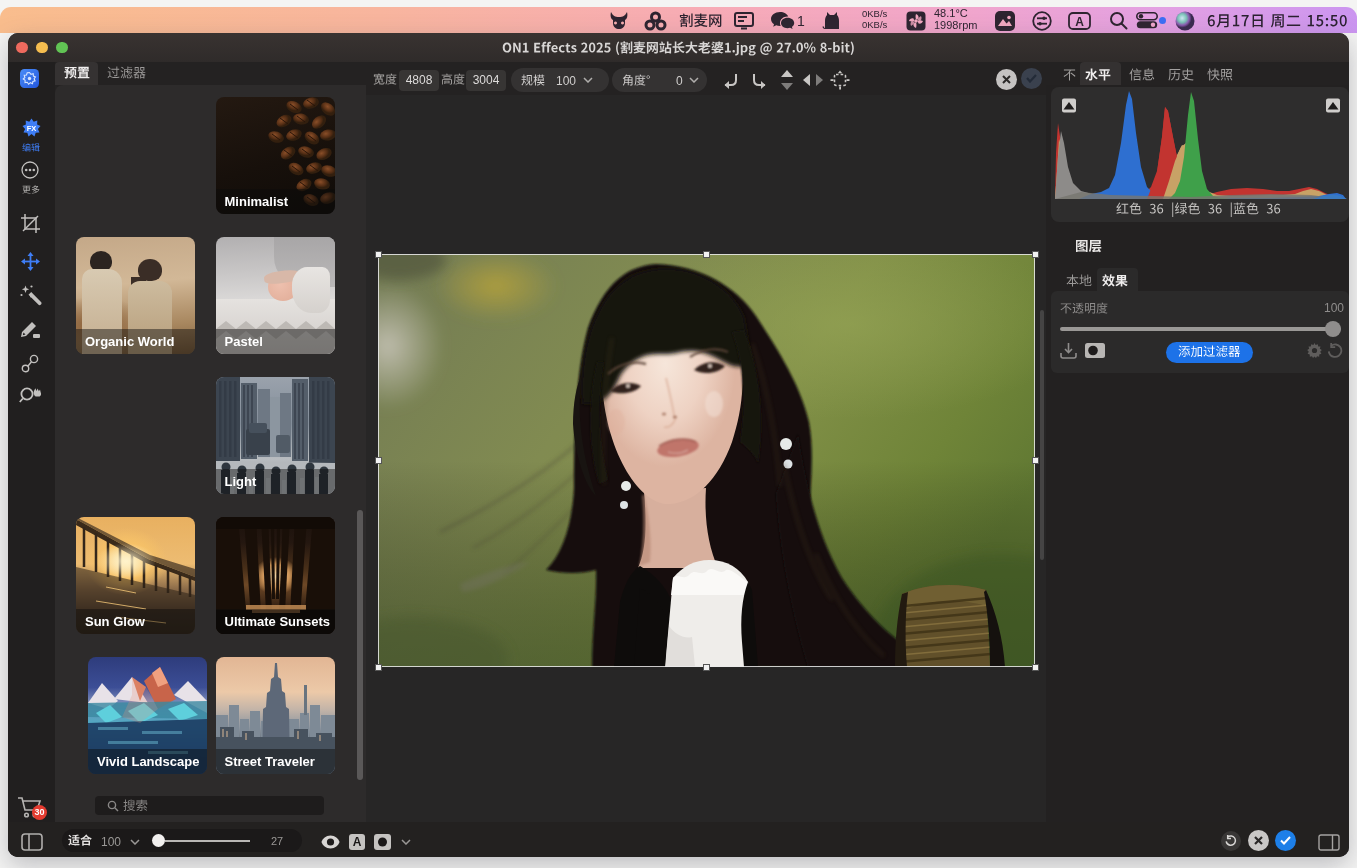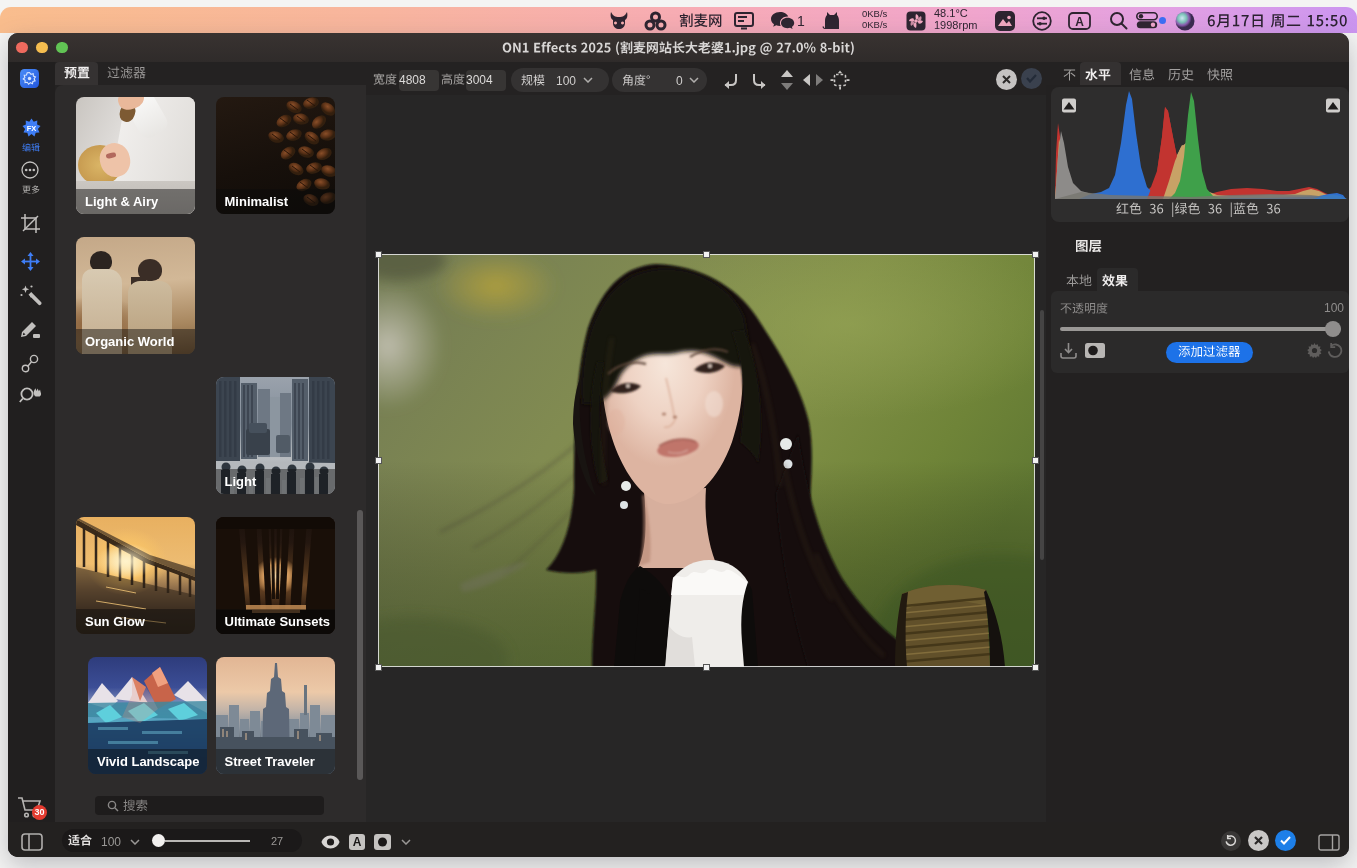--- a/index.html
+++ b/index.html
@@ -15,21 +15,21 @@
   #strip { left:0; top:29px; width:1341px; height:33px; background:#242222; }
   #sidebar { left:0; top:29px; width:47px; height:795px; background:#211f1f; }
   #leftpanel { left:47px; top:52px; width:311px; height:737px; background:#2d2b2b; border-radius:8px 0 0 0; }
   #canvas { left:358px; top:62px; width:680px; height:727px; background:#272626; }
   #rightpanel { left:1038px; top:52px; width:303px; height:737px; background:#232121; }
   #bottombar { left:0; top:789px; width:1341px; height:35px; background:#232120; }
   .card { position:absolute; width:119px; height:117px; border-radius:8px; overflow:hidden; }
   .cap { position:absolute; left:0; right:0; bottom:0; height:25px; background:rgba(10,10,10,0.45);
          color:#fff; font-size:13px; font-weight:bold; line-height:25px; padding-left:9px; white-space:nowrap; }
   .inbox { position:absolute; height:21px; background:#373534; border-radius:4px; color:#dddbda; font-size:12px;
-           line-height:21px; }
+           text-align:center; line-height:21px; }
   .pill { position:absolute; height:24px; background:#343232; border-radius:12px; }
   .ptxt { position:absolute; font-size:12px; color:#d0cecd; }
 </style></head><body>
 <div id="stage">
 
 <div id="menubar" class="abs"></div>
 <svg class="abs" style="left:609px;top:11px" width="20" height="19" viewBox="0 0 20 19">
  <path fill="#2e2430" d="M2,1 C4,5 6,6 10,6 C14,6 16,5 18,1 C19,5 18,8 16,9 L16,12 C16,16 13,18 10,18 C7,18 4,16 4,12 L4,9 C2,8 1,5 2,1 Z M6.5,10.5 a1.5,1.5 0 1,0 0.01,0 Z M13.5,10.5 a1.5,1.5 0 1,0 0.01,0 Z" fill-rule="evenodd"></path>
     </svg>
 <svg class="abs" style="left:644px;top:11px" width="23" height="20" viewBox="0 0 23 20">
@@ -214,33 +214,20 @@
         </svg>
 <div class="abs" style="left:24px;top:772px;width:15px;height:15px;border-radius:50%;background:#e43b30;
   color:#fff;font-size:9px;font-weight:bold;text-align:center;line-height:15px">30</div>
 <div class="abs" style="left:47px;top:29px;width:43px;height:23px;background:#353232;border-radius:4px 4px 0 0"></div>
 <svg class="abs" style="left:56px;top:32.5px;overflow:visible;" width="26" height="17">
           <path transform="translate(0,11.4)" fill="#f0eeee" d="M8.5 -6.2V-3.8C8.5 -2.6 8.1 -1.0 5.2 0.0C5.6 0.3 6.0 0.8 6.2 1.1C9.4 -0.1 9.9 -2.1 9.9 -3.8V-6.2ZM9.4 -0.9C10.1 -0.2 11.2 0.7 11.6 1.2L12.7 0.2C12.2 -0.4 11.1 -1.2 10.4 -1.8ZM0.9 -7.6C1.5 -7.2 2.3 -6.7 2.9 -6.2H0.3V-4.8H2.3V-0.5C2.3 -0.4 2.2 -0.4 2.0 -0.3C1.9 -0.3 1.2 -0.3 0.7 -0.4C0.9 0.1 1.1 0.7 1.2 1.1C2.0 1.1 2.7 1.1 3.2 0.9C3.7 0.6 3.8 0.2 3.8 -0.5V-4.8H4.6C4.4 -4.2 4.3 -3.6 4.1 -3.2L5.3 -3.0C5.6 -3.7 5.9 -5.0 6.2 -6.0L5.2 -6.3L5.0 -6.2H4.4L4.8 -6.7C4.5 -6.9 4.2 -7.1 3.8 -7.3C4.5 -8.0 5.3 -9.0 5.9 -9.9L4.9 -10.6L4.7 -10.5H0.7V-9.1H3.7C3.4 -8.7 3.0 -8.3 2.7 -8.0L1.7 -8.6ZM6.3 -8.2V-2.0H7.8V-6.9H10.6V-2.0H12.1V-8.2H9.8L10.1 -9.2H12.6V-10.5H5.9V-9.2H8.4L8.3 -8.2Z M21.6 -9.5H23.1V-8.8H21.6ZM18.7 -9.5H20.2V-8.8H18.7ZM15.9 -9.5H17.3V-8.8H15.9ZM15.2 -5.6V-0.3H13.7V0.8H25.4V-0.3H23.8V-5.6H19.9L20.0 -6.1H25.0V-7.2H20.1L20.2 -7.7H24.7V-10.6H14.4V-7.7H18.6L18.6 -7.2H13.8V-6.1H18.5L18.4 -5.6ZM16.7 -0.3V-0.8H22.3V-0.3ZM16.7 -3.4H22.3V-2.9H16.7ZM16.7 -4.1V-4.6H22.3V-4.1ZM16.7 -2.1H22.3V-1.6H16.7Z"></path>
         </svg>
 <svg class="abs" style="left:99px;top:32.5px;overflow:visible;" width="39" height="17">
           <path transform="translate(0,11.4)" fill="#9b9998" d="M1.0 -10.1C1.8 -9.4 2.6 -8.4 3.0 -7.8L3.8 -8.4C3.4 -9.0 2.5 -9.9 1.8 -10.6ZM5.0 -6.2C5.6 -5.4 6.4 -4.3 6.8 -3.6L7.6 -4.1C7.2 -4.7 6.4 -5.8 5.7 -6.6ZM3.4 -6.0H0.7V-5.1H2.4V-1.7C1.9 -1.5 1.2 -0.9 0.5 -0.2L1.2 0.7C1.8 -0.2 2.5 -0.9 2.9 -0.9C3.2 -0.9 3.6 -0.5 4.1 -0.1C5.1 0.4 6.1 0.6 7.8 0.6C9.0 0.6 11.3 0.5 12.2 0.4C12.2 0.1 12.4 -0.4 12.5 -0.6C11.3 -0.5 9.3 -0.4 7.8 -0.4C6.3 -0.4 5.2 -0.5 4.4 -1.0C3.9 -1.2 3.7 -1.5 3.4 -1.7ZM9.4 -10.9V-8.6H4.3V-7.7H9.4V-2.5C9.4 -2.3 9.3 -2.2 9.0 -2.2C8.7 -2.2 7.8 -2.2 6.9 -2.2C7.0 -1.9 7.2 -1.5 7.2 -1.2C8.5 -1.2 9.3 -1.2 9.7 -1.4C10.2 -1.5 10.3 -1.8 10.3 -2.5V-7.7H12.2V-8.6H10.3V-10.9Z M19.9 -2.6V-0.2C19.9 0.6 20.1 0.8 21.2 0.8C21.4 0.8 22.8 0.8 23.0 0.8C23.8 0.8 24.1 0.5 24.1 -1.0C23.9 -1.0 23.6 -1.1 23.4 -1.3C23.4 -0.1 23.3 0.1 22.9 0.1C22.6 0.1 21.4 0.1 21.2 0.1C20.7 0.1 20.7 0.1 20.7 -0.2V-2.6ZM18.8 -2.6C18.6 -1.7 18.3 -0.5 17.8 0.2L18.5 0.5C18.9 -0.3 19.3 -1.4 19.5 -2.3ZM21.0 -3.1C21.5 -2.5 22.1 -1.7 22.3 -1.1L22.9 -1.5C22.7 -2.0 22.1 -2.9 21.6 -3.5ZM23.4 -2.6C24.1 -1.7 24.7 -0.5 24.9 0.3L25.6 -0.1C25.4 -0.8 24.7 -2.0 24.1 -2.8ZM14.1 -10.0C14.9 -9.5 15.8 -8.9 16.2 -8.4L16.8 -9.1C16.4 -9.5 15.5 -10.1 14.7 -10.6ZM13.5 -6.5C14.3 -6.1 15.2 -5.5 15.7 -5.1L16.2 -5.8C15.8 -6.2 14.8 -6.7 14.1 -7.1ZM13.8 0.1 14.7 0.7C15.2 -0.5 16.0 -2.1 16.5 -3.4L15.7 -3.9C15.2 -2.5 14.4 -0.8 13.8 0.1ZM17.2 -8.5V-5.7C17.2 -3.9 17.1 -1.3 16.0 0.5C16.1 0.6 16.5 0.9 16.7 1.1C17.9 -0.9 18.1 -3.8 18.1 -5.7V-7.7H24.4C24.2 -7.2 24.0 -6.8 23.9 -6.5L24.6 -6.3C24.9 -6.8 25.2 -7.6 25.5 -8.3L24.9 -8.5L24.7 -8.5H21.3V-9.3H24.9V-10.0H21.3V-10.9H20.4V-8.5ZM20.0 -7.5V-6.4L18.6 -6.3L18.7 -5.5L20.0 -5.6V-5.1C20.0 -4.2 20.3 -4.0 21.5 -4.0C21.7 -4.0 23.4 -4.0 23.6 -4.0C24.5 -4.0 24.8 -4.3 24.8 -5.5C24.6 -5.5 24.3 -5.6 24.1 -5.8C24.0 -4.9 23.9 -4.8 23.5 -4.8C23.2 -4.8 21.8 -4.8 21.5 -4.8C21.0 -4.8 20.9 -4.8 20.9 -5.1V-5.7L23.3 -5.9L23.3 -6.6L20.9 -6.4V-7.5Z M28.5 -9.5H30.8V-7.7H28.5ZM34.1 -9.5H36.4V-7.7H34.1ZM34.0 -6.3C34.5 -6.1 35.2 -5.8 35.6 -5.5H31.9C32.2 -5.9 32.4 -6.3 32.6 -6.7L31.7 -6.9V-10.3H27.7V-6.8H31.6C31.4 -6.4 31.1 -5.9 30.7 -5.5H26.7V-4.6H29.9C29.0 -3.8 27.8 -3.1 26.4 -2.6C26.6 -2.4 26.8 -2.1 26.9 -1.8L27.7 -2.1V1.0H28.6V0.7H30.7V1.0H31.7V-3.0H29.2C30.0 -3.5 30.6 -4.0 31.1 -4.6H33.6C34.1 -4.0 34.8 -3.4 35.6 -3.0H33.2V1.0H34.1V0.7H36.4V1.0H37.4V-2.1L38.0 -1.9C38.1 -2.2 38.4 -2.5 38.6 -2.7C37.2 -3.0 35.8 -3.7 34.8 -4.6H38.3V-5.5H36.1L36.4 -5.8C36.0 -6.2 35.2 -6.6 34.5 -6.8ZM33.2 -10.3V-6.8H37.4V-10.3ZM28.6 -0.2V-2.1H30.7V-0.2ZM34.1 -0.2V-2.1H36.4V-0.2Z"></path>
         </svg>
-<div class="card" style="left:68.0px;top:64px">
-          <div class="abs" style="width:119px;height:117px;background:
- linear-gradient(115deg, #c9c5c0 0%, #dcd9d6 30%, #edebe9 55%, #d8d5d1 100%)"></div>
- <div class="abs" style="left:40px;top:-10px;width:90px;height:140px;background:linear-gradient(100deg,#f2f0ee,#dbd8d4);transform:rotate(10deg);border-radius:14px"></div>
- <div class="abs" style="left:56px;top:-4px;width:30px;height:44px;background:linear-gradient(#fafaf9,#e8e6e3);transform:rotate(-30deg);border-radius:10px"></div>
- <div class="abs" style="left:44px;top:6px;width:15px;height:19px;background:#7d5a33;border-radius:45%;transform:rotate(18deg)"></div>
- <div class="abs" style="left:42px;top:-8px;width:26px;height:20px;background:#e9b89a;border-radius:45%;transform:rotate(-20deg)"></div>
- <div class="abs" style="left:2px;top:48px;width:44px;height:40px;background:radial-gradient(#dab566,#c09148);border-radius:50%"></div>
- <div class="abs" style="left:24px;top:46px;width:30px;height:34px;background:#eec3a8;border-radius:48%;transform:rotate(-14deg)"></div>
- <div class="abs" style="left:30px;top:56px;width:10px;height:5px;background:#b2695d;border-radius:40%;transform:rotate(-12deg)"></div>
- <div class="abs" style="left:0px;top:84px;width:119px;height:33px;background:linear-gradient(#cbc7c2,#b9b5b0)"></div>
-<div class="cap">Light &amp; Airy</div>
-        </div>
 <div class="card" style="left:207.5px;top:64px">
           <div class="abs" style="width:119px;height:117px;background:
  linear-gradient(165deg,#241911 0%,#17100b 55%,#0f0b08 100%)"></div>
  <svg class="abs" width="119" height="117">
             <defs>
               <radialGradient id="bean" cx="38%" cy="35%">
                 <stop offset="0%" stop-color="#8a4e28"></stop>
                 <stop offset="70%" stop-color="#532d14"></stop>
                 <stop offset="100%" stop-color="#331f0e"></stop>
               </radialGradient>
@@ -288,20 +275,33 @@
 <div class="card" style="left:68.0px;top:204px">
           <div class="abs" style="width:119px;height:117px;background:
  radial-gradient(80px 40px at 15% 75%, #8a5f38 0%, rgba(138,95,56,0) 70%),
  linear-gradient(175deg, #c4a888 0%, #d2b897 40%, #a8875f 75%, #7a5c3a 100%)"></div>
  <div class="abs" style="left:14px;top:14px;width:22px;height:20px;background:#2c2420;border-radius:50% 50% 40% 40%"></div>
  <div class="abs" style="left:6px;top:32px;width:40px;height:90px;background:linear-gradient(#d8cab2,#c2ab8c);border-radius:10px 14px 0 0"></div>
  <div class="abs" style="left:62px;top:22px;width:24px;height:22px;background:#3a2d26;border-radius:50% 50% 42% 42%"></div>
  <div class="abs" style="left:55px;top:40px;width:15px;height:40px;background:#3a2d26;border-radius:0 0 40% 40%"></div>
  <div class="abs" style="left:52px;top:44px;width:44px;height:76px;background:linear-gradient(#cdbb9e,#b59c78);border-radius:12px 12px 0 0"></div>
           <div class="cap">Organic World</div>
+        </div>
+<div class="card" style="left:207.5px;top:204px">
+          <div class="abs" style="width:119px;height:117px;background:
+ linear-gradient(178deg, #b2b0b1 0%, #c8c6c6 30%, #dcdad9 55%, #cfccc9 100%)"></div>
+ <div class="abs" style="left:58px;top:0;width:61px;height:50px;background:linear-gradient(#a8a6a7,#bab8b8);border-radius:0 0 0 30px"></div>
+ <div class="abs" style="left:0px;top:62px;width:119px;height:55px;background:linear-gradient(#e5e2df,#cfcbc7)"></div>
+ <svg class="abs" style="left:0;top:82px" width="119" height="35">
+            <path d="M0,10 L10,2 L20,10 L30,2 L40,10 L50,2 L60,10 L70,2 L80,10 L90,2 L100,10 L110,2 L119,10 L119,20 L110,12 L100,20 L90,12 L80,20 L70,12 L60,20 L50,12 L40,20 L30,12 L20,20 L10,12 L0,20 Z" fill="#b5b1ac" opacity="0.8"></path>
+          </svg>
+ <div class="abs" style="left:52px;top:36px;width:30px;height:28px;background:radial-gradient(circle at 40% 40%, #eec0ae, #dfab96);border-radius:50%"></div>
+ <div class="abs" style="left:48px;top:34px;width:36px;height:12px;background:#d8b8a8;border-radius:40%;transform:rotate(-8deg)"></div>
+ <div class="abs" style="left:76px;top:30px;width:38px;height:46px;background:linear-gradient(#e8e5e2,#d5d1cd);border-radius:40% 20% 30% 50%"></div>
+          <div class="cap">Pastel</div>
         </div>
 <div class="card" style="left:207.5px;top:344px">
           <div class="abs" style="width:119px;height:117px;background:linear-gradient(#9aa2ac 0%, #848e9a 40%, #b8bcc0 70%, #8f959b 100%)"></div>
  <svg class="abs" width="119" height="117">
  <g fill="#3c4550">
               <rect x="0" y="0" width="24" height="84"></rect>
               <rect x="93" y="0" width="26" height="86"></rect>
             </g>
  <g fill="#545e6a">
               <rect x="25" y="6" width="16" height="76"></rect>

